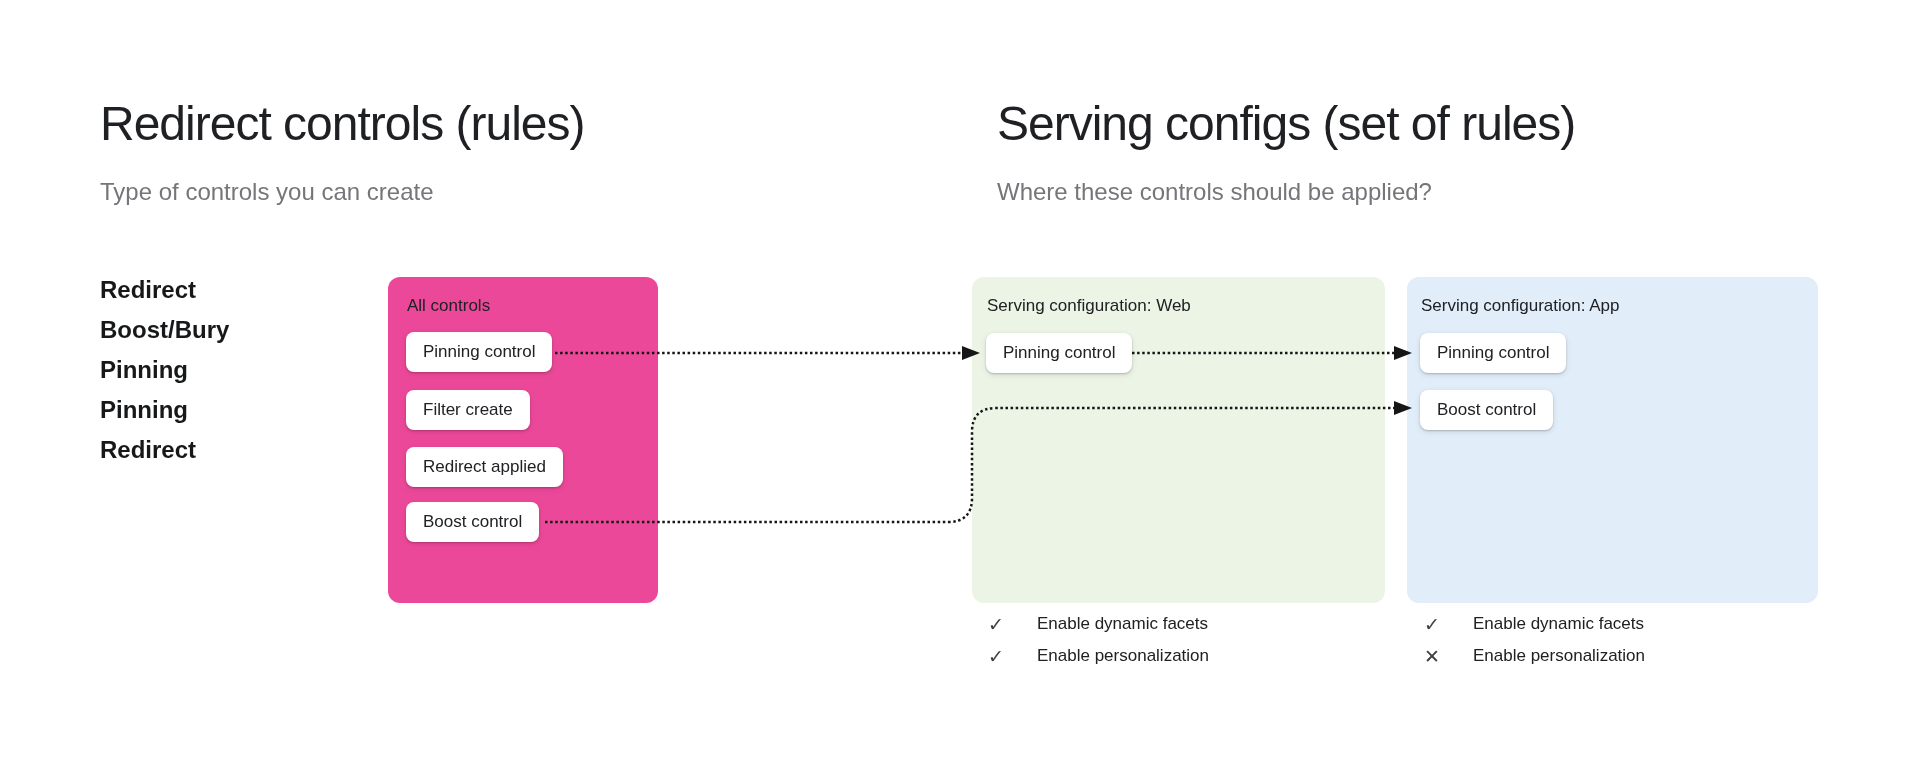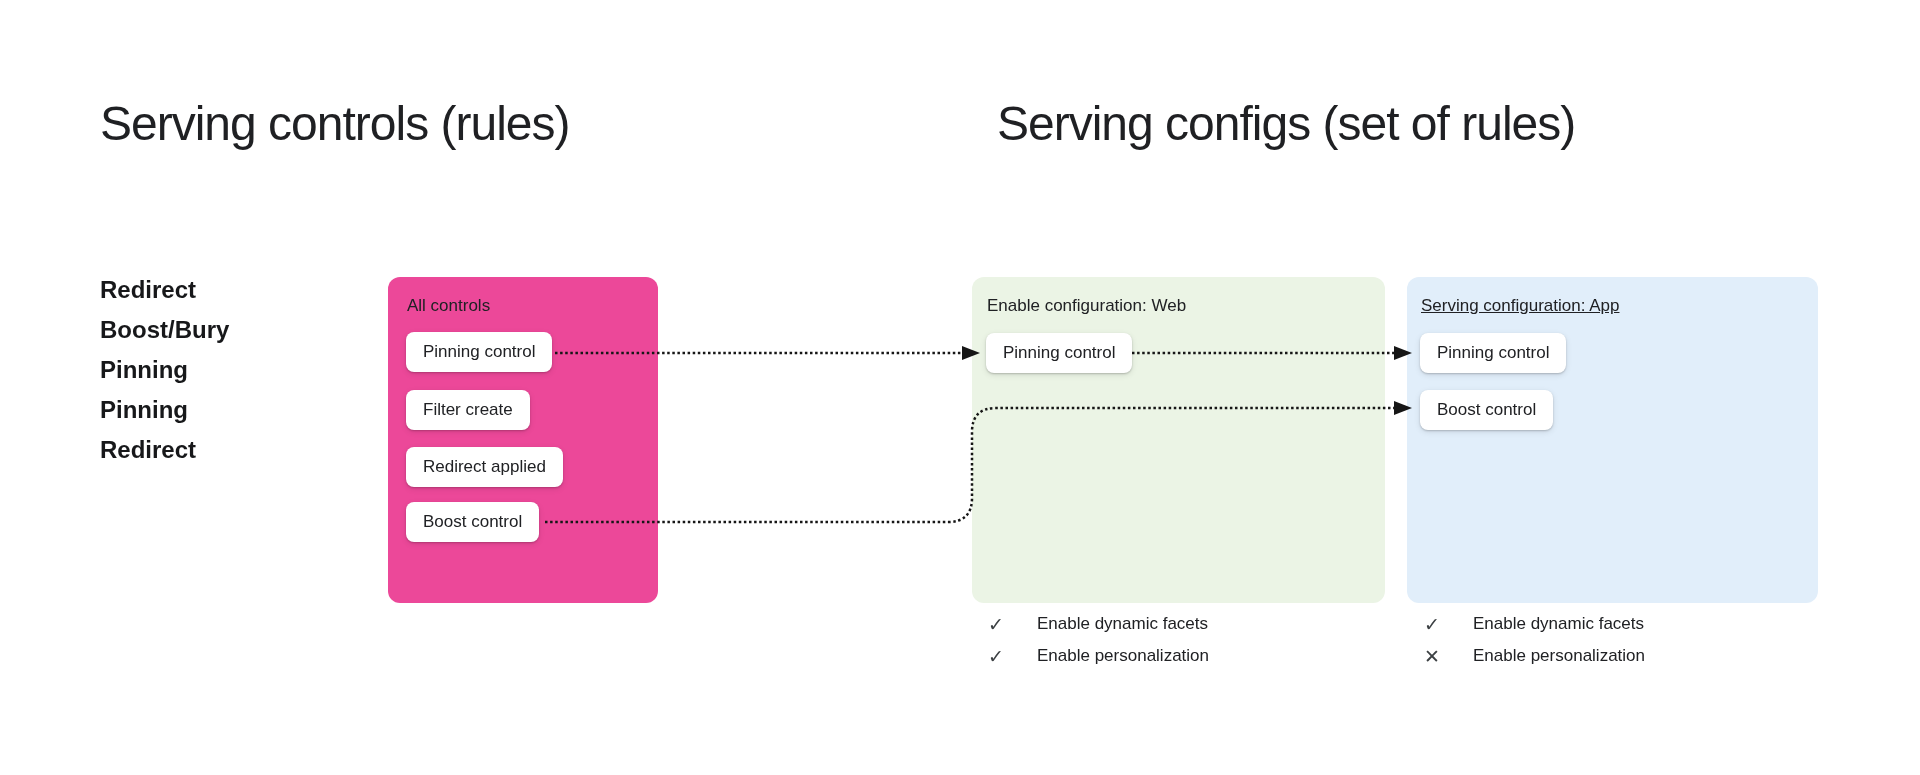--- a/index.html
+++ b/index.html
@@ -24,21 +24,21 @@
   
   .card{position:absolute;top:277px;height:326px;border-radius:12px;}
   .card-neutral{left:388px;width:270px;background:#ec4899;}
   .card-web{left:972px;width:413px;background:#ebf4e5;}
   .card-app{left:1407px;width:411px;background:#e1eefa;}
   .card-label{
     position:absolute;top:18px;font-size:17px;line-height:22px;color:#202124;white-space:nowrap;
   }
   .card-neutral .card-label{left:19px;}
   .card-web .card-label{left:15px;}
-  .card-app .card-label{left:14px;text-decoration:underline;}
+  .card-app .card-label{left:14px;}
   .chip{
     position:absolute;z-index:3;background:#ffffff;border-radius:8px;height:40px;line-height:40px;
     padding:0 17px;font-size:17px;color:#202124;white-space:nowrap;
     box-shadow:0 1px 2px rgba(0,0,0,.20),0 2px 6px rgba(0,0,0,.10);
   }
   
   .card-neutral .chip-1{left:18px;top:55px;}
   .card-neutral .chip-2{left:18px;top:113px;}
   .card-neutral .chip-3{left:18px;top:170px;}
   .card-neutral .chip-4{left:18px;top:225px;}
@@ -58,41 +58,43 @@
   .web-f1{left:988px;top:613px;}
   .web-f2{left:988px;top:645px;}
   .app-f1{left:1424px;top:613px;}
   .app-f2{left:1424px;top:645px;}
 </style>
 </head>
 <body>
 
 <div class="stage">
 
-  <div class="col-title title-left">Serving controls (rules)</div>
+  <div class="col-title title-left">Redirect controls (rules)</div>
+  <div class="col-subtitle subtitle-left">Type of controls you can create</div>
   <div class="col-title title-right">Serving configs (set of rules)</div>
+  <div class="col-subtitle subtitle-right">Where these controls should be applied?</div>
 
   <div class="type-list">
     <div class="type-item">Redirect</div>
     <div class="type-item">Boost/Bury</div>
     <div class="type-item">Pinning</div>
     <div class="type-item">Pinning</div>
     <div class="type-item">Redirect</div>
   </div>
 
   <div class="card card-neutral">
     <div class="card-label">All controls</div>
     <div class="chip chip-1">Pinning control</div>
     <div class="chip chip-2">Filter create</div>
     <div class="chip chip-3">Redirect applied</div>
     <div class="chip chip-4">Boost control</div>
   </div>
 
   <div class="card card-web">
-    <div class="card-label">Enable configuration: Web</div>
+    <div class="card-label">Serving configuration: Web</div>
     <div class="chip chip-1">Pinning control</div>
   </div>
 
   <div class="card card-app">
     <div class="card-label">Serving configuration: App</div>
     <div class="chip chip-1">Pinning control</div>
     <div class="chip chip-2">Boost control</div>
   </div>
 
   <svg class="connectors" width="1920" height="775" viewBox="0 0 1920 775" aria-hidden="true">

